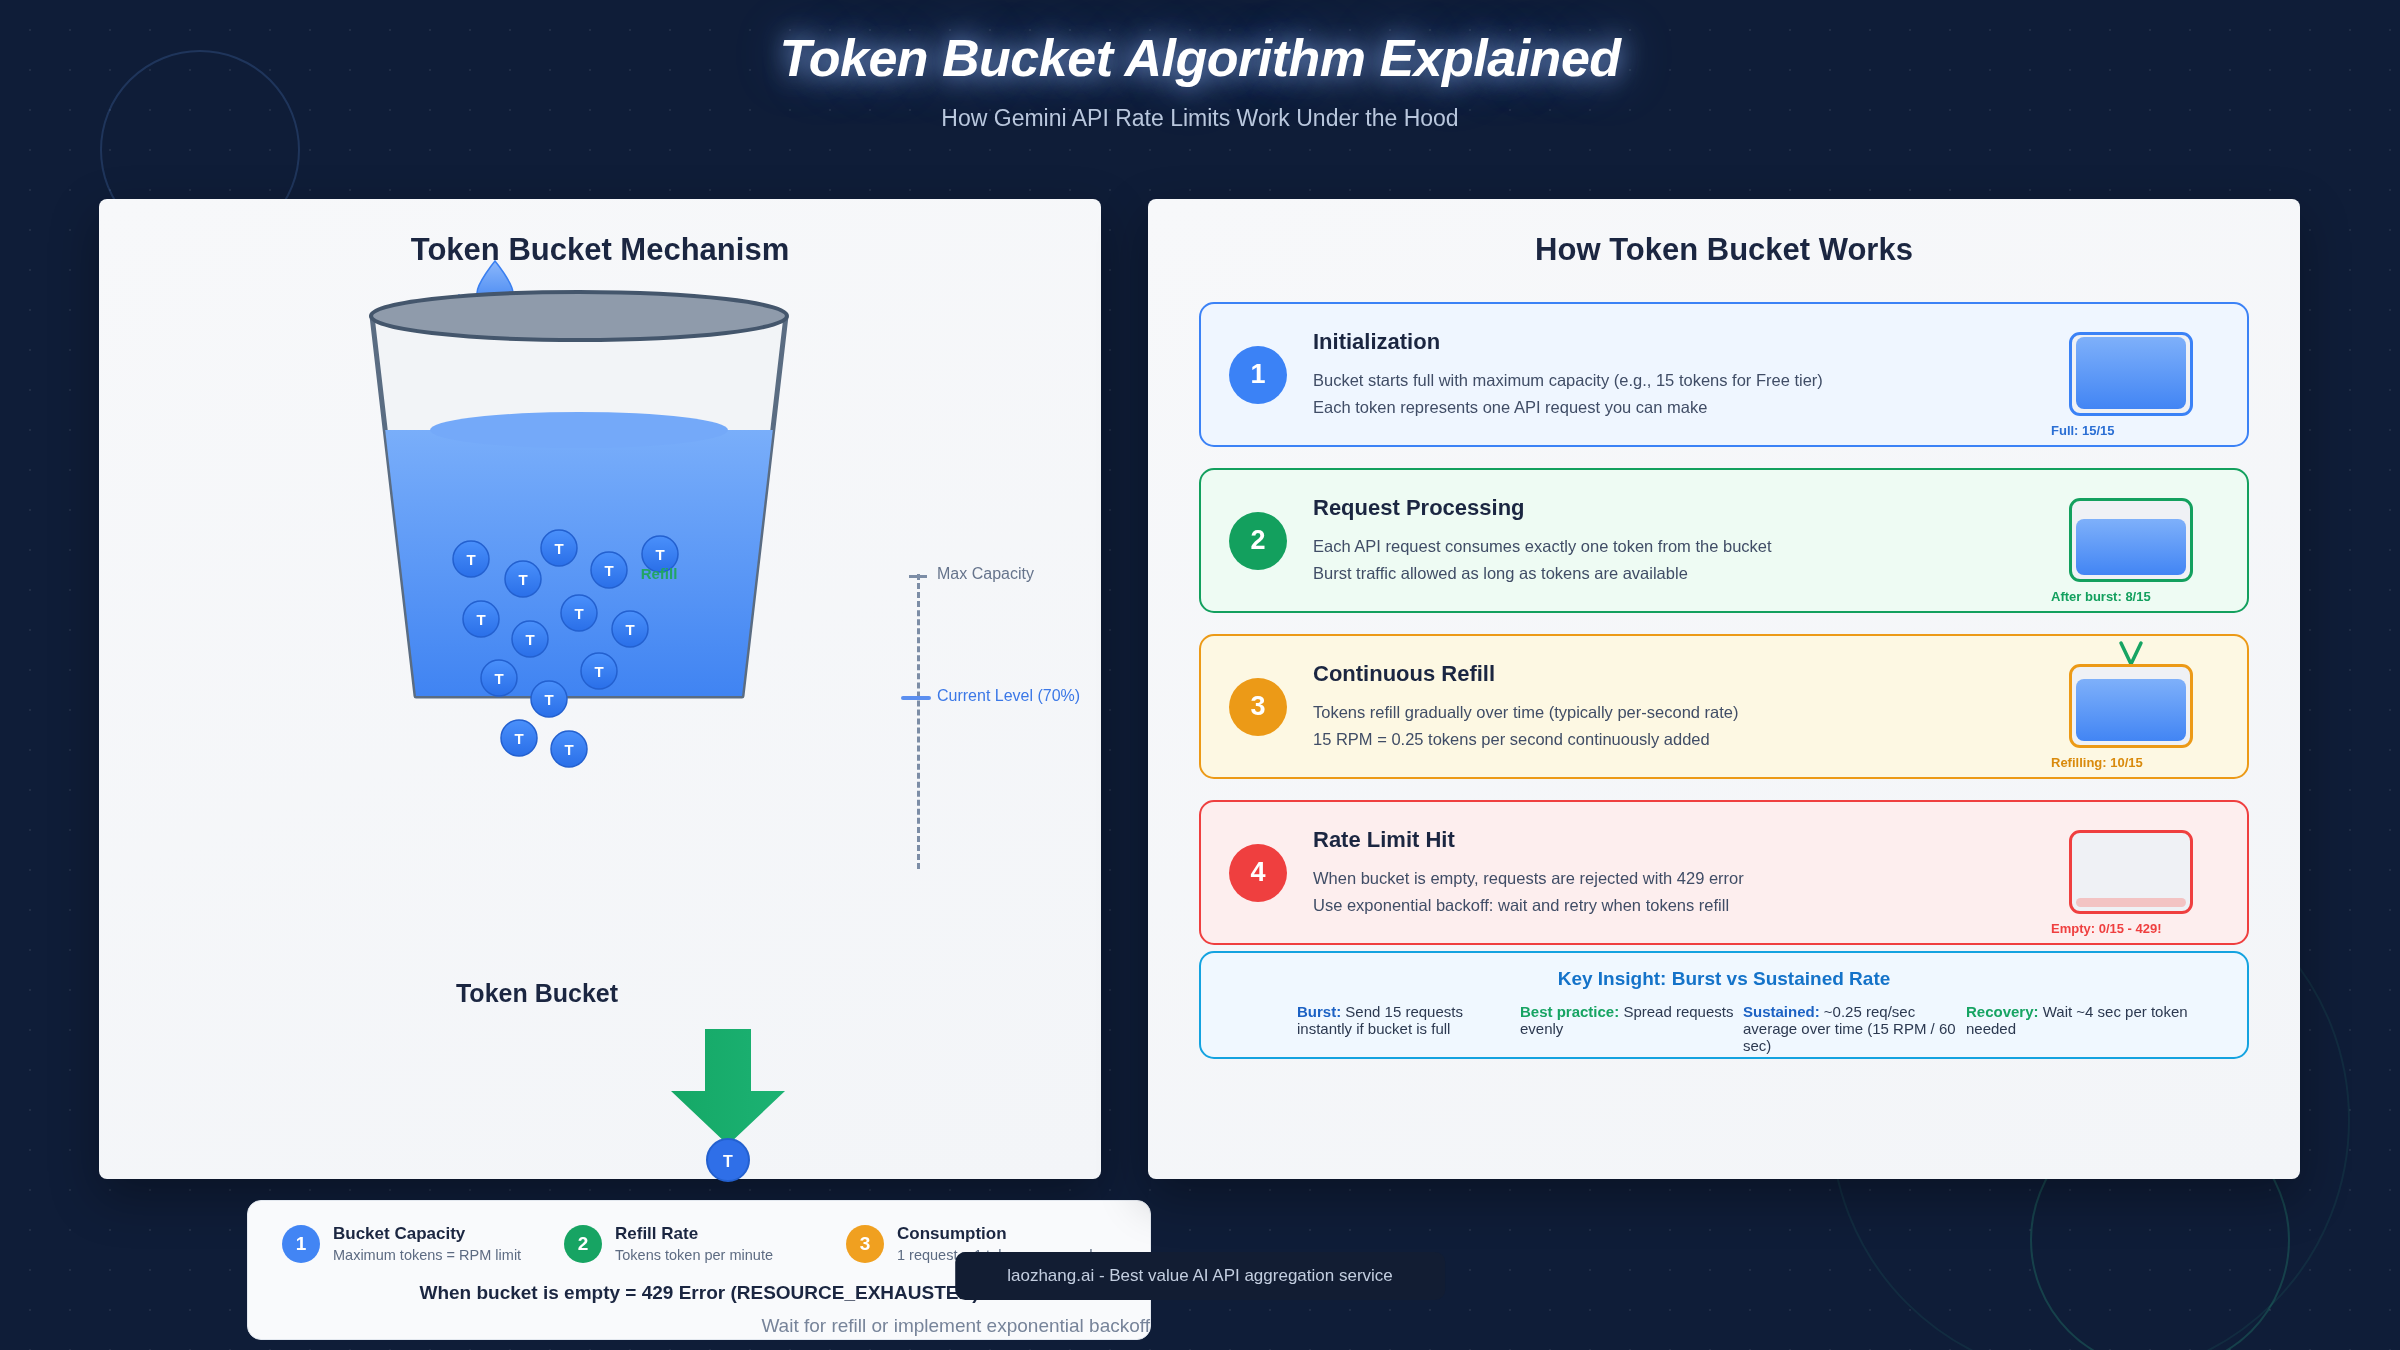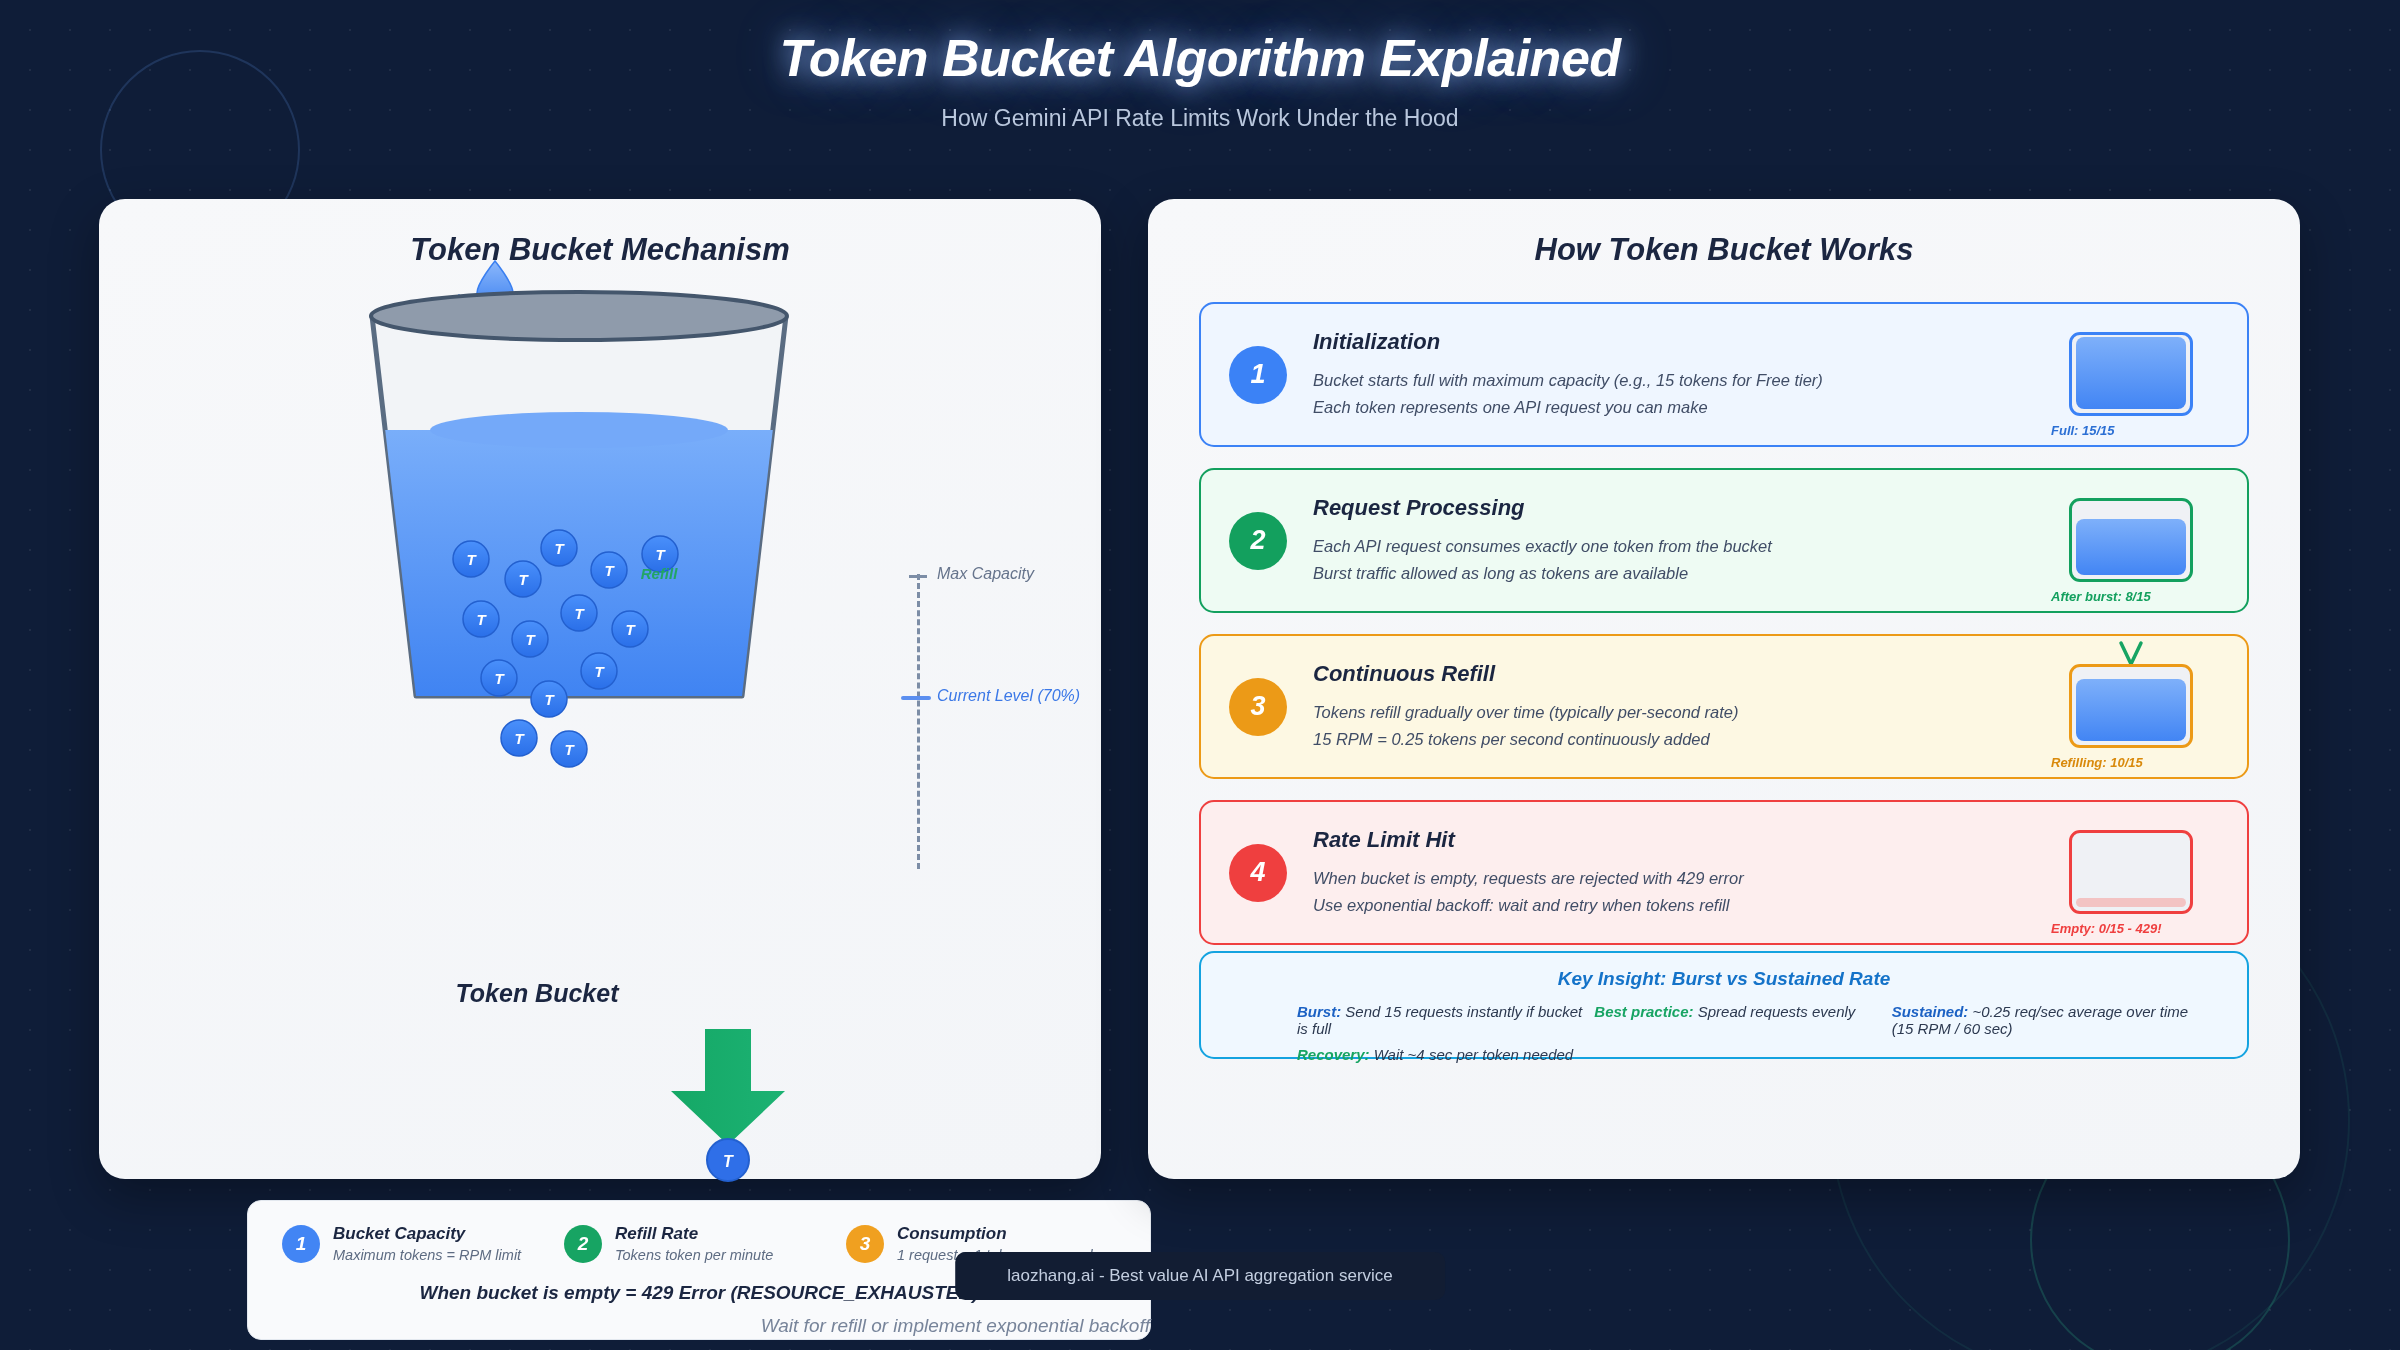--- a/index.html
+++ b/index.html
@@ -53,23 +53,22 @@
     margin-top: 17px;
     font-size: 23px;
     color: #b9c7dd;
     font-weight: normal;
   }
 
   
   .panel {
     position: absolute;
     background: linear-gradient(160deg, #f7f8fa 0%, #f3f5f8 100%);
-    border-radius: 26px;
+    border-radius: 8px;
     box-shadow: 0 18px 50px rgba(0,0,0,0.32);
-    font-style: italic;
   }
   #panel-left  { left: 99px;  top: 199px; width: 1002px; height: 980px; }
   #panel-right { left: 1148px; top: 199px; width: 1152px; height: 980px; }
 
   .panel-title {
     text-align: center;
     font-size: 31px;
     font-weight: bold;
     color: #1b2641;
     margin-top: 33px;
@@ -198,21 +197,21 @@
     background: #f0f8ff;
     border: 2px solid #14a3e0;
     border-radius: 15px;
   }
   #insight-title {
     text-align: center; margin-top: 15px;
     font-size: 19px; font-weight: bold; color: #1473c9;
   }
   #insight-grid {
     display: grid;
-    grid-template-columns: 1fr 1fr 1fr;
+    grid-template-columns: 1fr 1fr 1fr 1fr;
     row-gap: 9px;
     padding: 13px 58px 0 96px;
   }
   .insight-line { font-size: 15px; color: #2c3950; }
   .ins-key-blue  { font-weight: bold; color: #1c62c4; }
   .ins-key-green { font-weight: bold; color: #17a463; }
 
   
   #footer {
     position: absolute;

